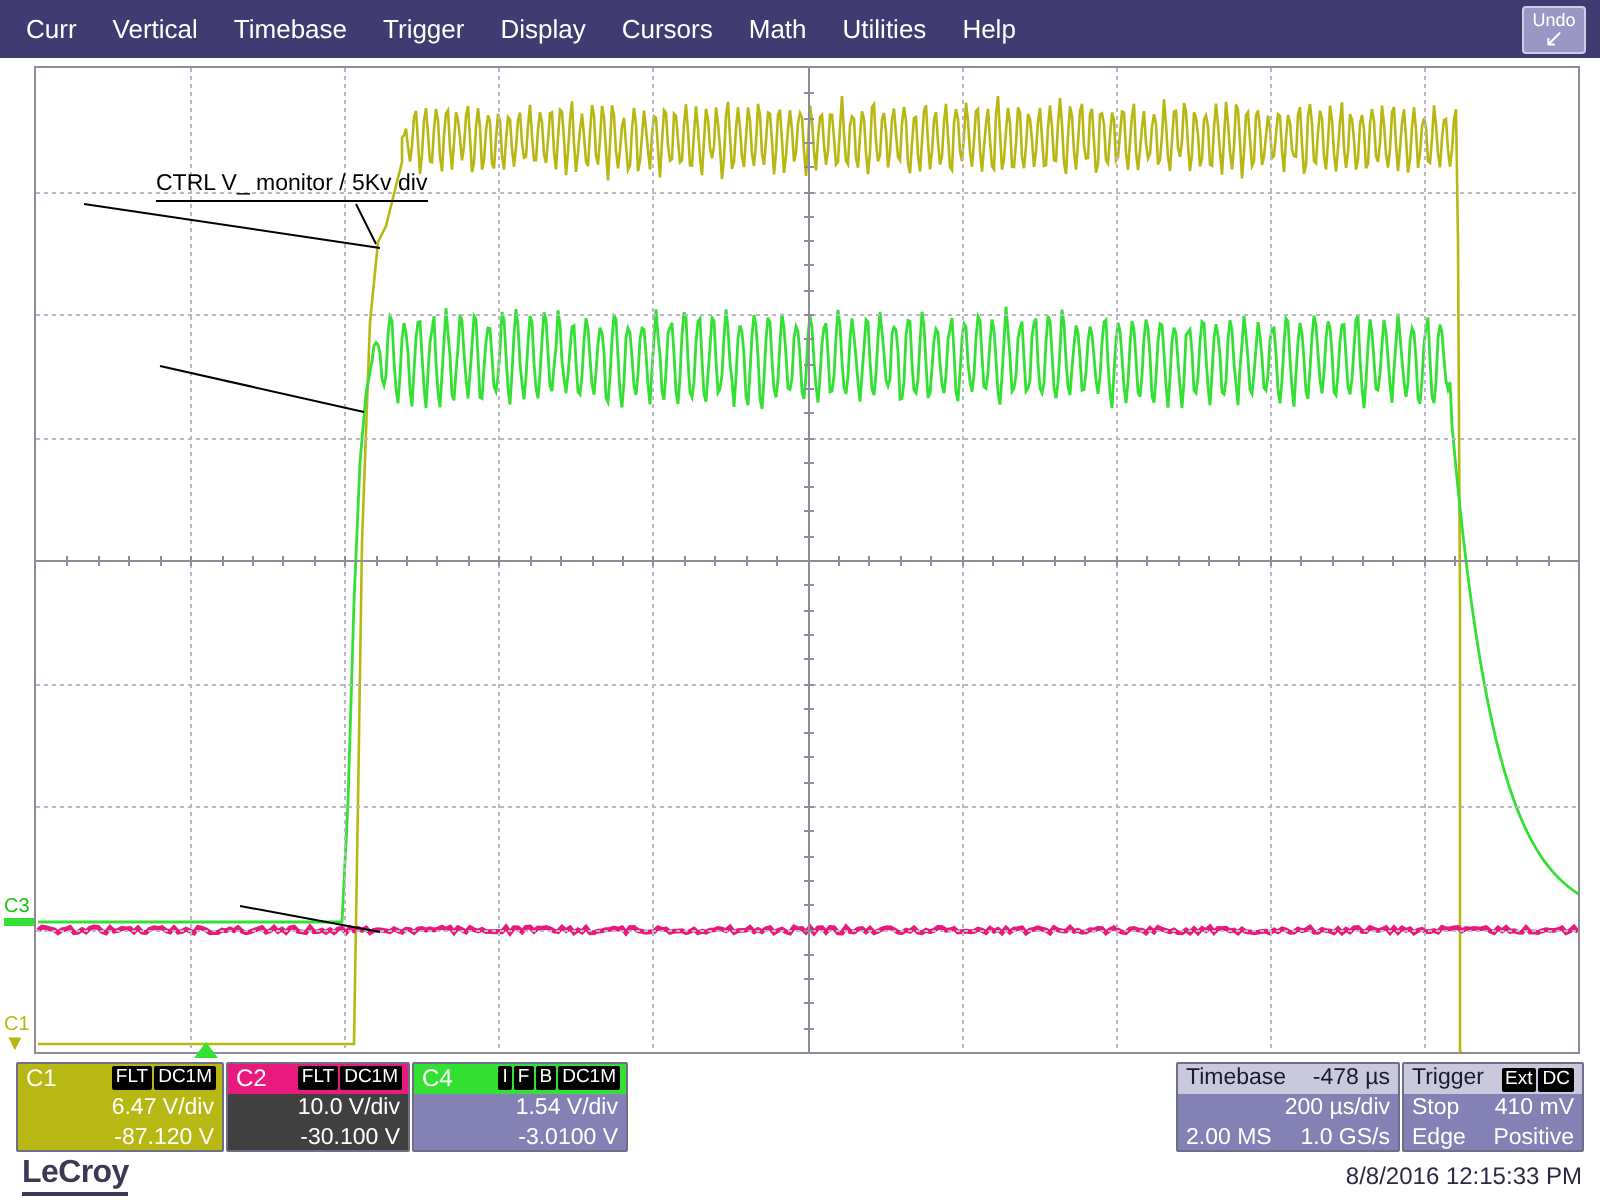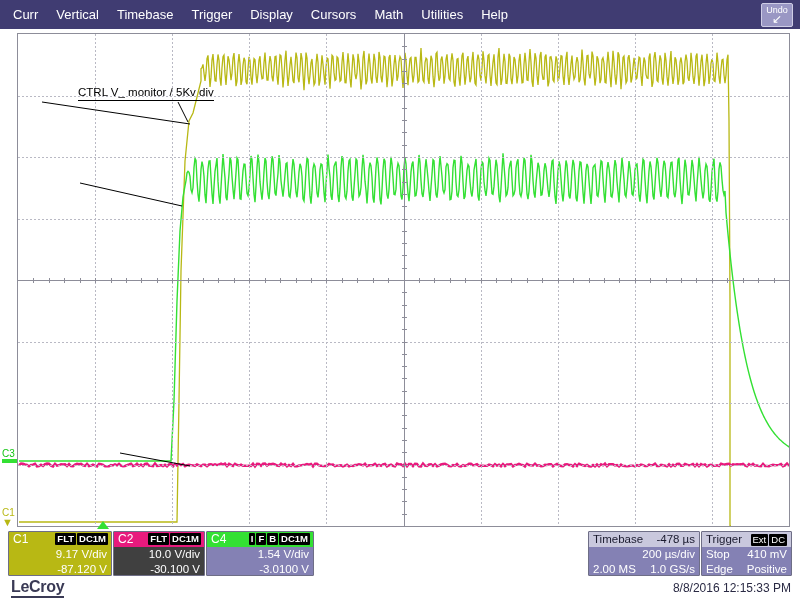--- a/index.html
+++ b/index.html
@@ -66,21 +66,21 @@
   .dbox{
     position:absolute;top:0;height:45px;box-sizing:border-box;
     border:1px solid #6e6e86;font-size:11.5px;color:#ffffff;
     border-radius:1px;overflow:hidden;
   }
   .dbox .row1{height:15px;position:relative;}
   .dbox .chname{position:absolute;left:4px;top:1px;font-size:12px;line-height:13px;}
   .dbox .badges{position:absolute;right:3px;top:1px;display:flex;gap:1px;}
   .badge{
     background:#000000;color:#ffffff;font-size:9.5px;line-height:12px;
-    padding:0 2px;border-radius:1px;font-weight:bold;
+    padding:0 2px;border-radius:1px;
   }
   .dbox .row2,.dbox .row3{
     text-align:right;padding-right:4px;font-size:11.5px;line-height:15px;
     color:#ffffff;
   }
   .infobox{
     position:absolute;top:0;height:45px;box-sizing:border-box;
     border:1px solid #6e6e86;background:#8481b4;color:#ffffff;
     font-size:11.5px;border-radius:1px;overflow:hidden;
   }
@@ -270,21 +270,21 @@
   <div class="descrow">
 
     <div class="dbox" style="left:8px;width:104px;background:#b8b814;">
       <div class="row1" style="background:#b8b814;">
         <span class="chname">C1</span>
         <span class="badges">
           <span class="badge">FLT</span>
           <span class="badge">DC1M</span>
         </span>
       </div>
-      <div class="row2">9.17 V/div</div>
+      <div class="row2">6.47 V/div</div>
       <div class="row3">-87.120 V</div>
     </div>
 
     <div class="dbox" style="left:113px;width:92px;background:#404040;">
       <div class="row1" style="background:#e81a7d;">
         <span class="chname">C2</span>
         <span class="badges">
           <span class="badge">FLT</span>
           <span class="badge">DC1M</span>
         </span>

